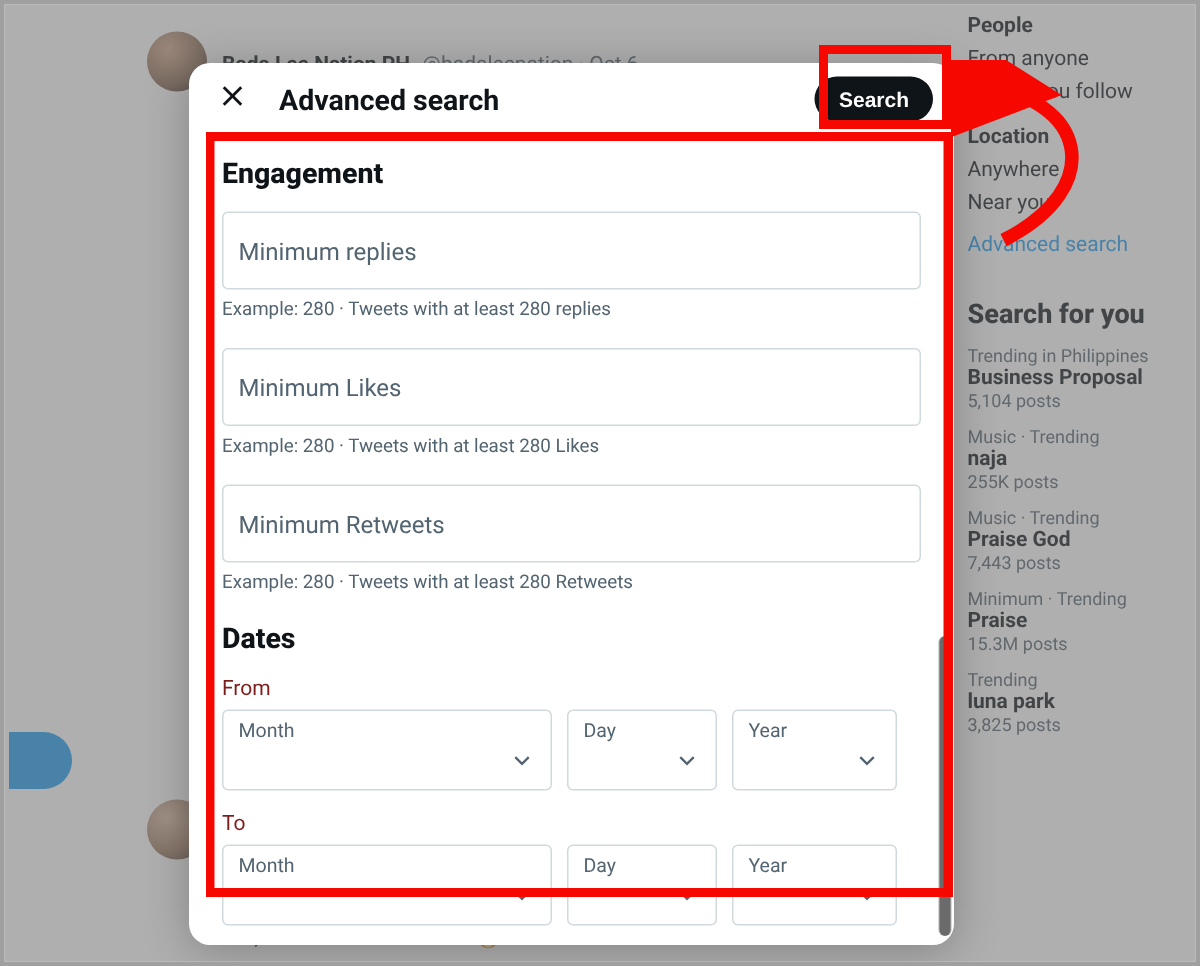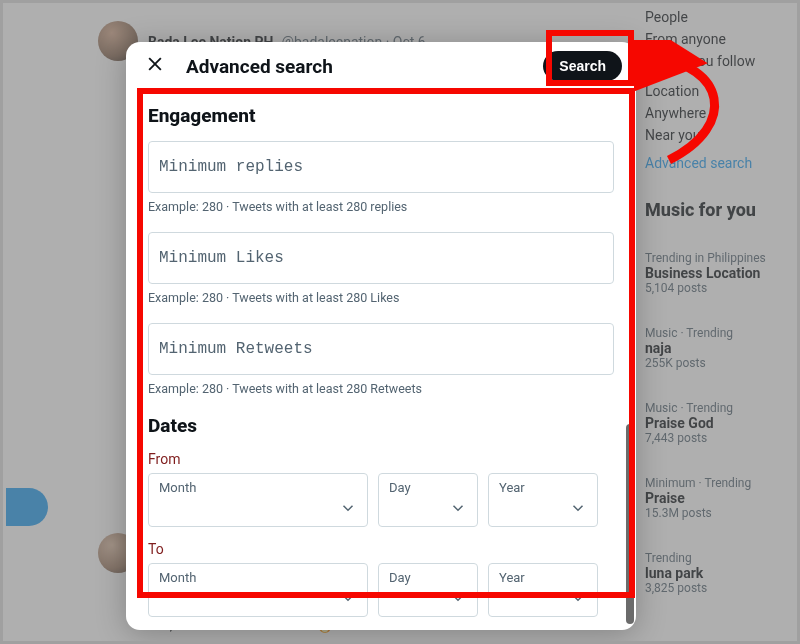--- a/index.html
+++ b/index.html
@@ -58,25 +58,25 @@
     position: absolute;
     right: 3px; top: 3px;
     width: 160px; bottom: 3px;
     background: #fff;
     z-index: 2;
     padding: 6px 6px 6px 8px;
     font-size: 14px;
     color: #0f1419;
     overflow: hidden;
   }
-  .sidebar-filter-title { font-weight: 400; margin-bottom: 6px; white-space: nowrap; }
+  .sidebar-filter-title { font-weight: 700; margin-bottom: 6px; white-space: nowrap; }
   .sidebar-item { margin: 6px 0; white-space: nowrap; }
   .sidebar-link { color: #1d9bf0; margin: 12px 0; display: block; white-space: nowrap; }
   .sidebar-section { font-weight: 800; font-size: 18px; margin-top: 28px; margin-bottom: 10px; white-space: nowrap; }
-  .trend { margin: 31px 0; }
+  .trend { margin: 10px 0; }
   .trend-meta { font-size: 12px; color: #536471; white-space: nowrap; }
   .trend-topic { font-weight: 700; font-size: 14px; white-space: nowrap; }
   .trend-count { font-size: 12px; color: #536471; white-space: nowrap; }
   .bottom-caption {
     position: absolute;
     bottom: 8px; left: 142px;
     font-size: 14px;
     color: #0f1419;
     z-index: 3;
   }
@@ -134,21 +134,20 @@
   .input-box {
     border: 1px solid #cfd9de;
     border-radius: 4px;
     height: 52px;
     display: flex; align-items: center;
     padding: 0 10px;
     width: 100%;
     color: #536471;
     font-size: 16px;
     cursor: text;
-    font-family: Liberation Mono, monospace;
   }
   .example {
     color: #536471; font-size: 12.5px;
     margin: 6px 0 18px 0;
   }
   .date-label { color: #7f1d1d; font-size: 14px; margin: 6px 0; }
   .date-row { display: flex; gap: 10px; margin-bottom: 14px; }
   .select {
     border: 1px solid #cfd9de;
     border-radius: 4px;
@@ -224,24 +223,24 @@
 
 <div class="bg-sidebar">
   <div class="sidebar-filter-title">People</div>
   <div class="sidebar-item">From anyone</div>
   <div class="sidebar-item">People you follow</div>
   <div class="sidebar-filter-title" style="margin-top:14px">Location</div>
   <div class="sidebar-item">Anywhere</div>
   <div class="sidebar-item">Near you</div>
   <a class="sidebar-link">Advanced search</a>
 
-  <div class="sidebar-section">Music for you</div>
+  <div class="sidebar-section">Search for you</div>
   <div class="trend">
     <div class="trend-meta">Trending in Philippines</div>
-    <div class="trend-topic">Business Location</div>
+    <div class="trend-topic">Business Proposal</div>
     <div class="trend-count">5,104 posts</div>
   </div>
   <div class="trend">
     <div class="trend-meta">Music · Trending</div>
     <div class="trend-topic">naja</div>
     <div class="trend-count">255K posts</div>
   </div>
   <div class="trend">
     <div class="trend-meta">Music · Trending</div>
     <div class="trend-topic">Praise God</div>

